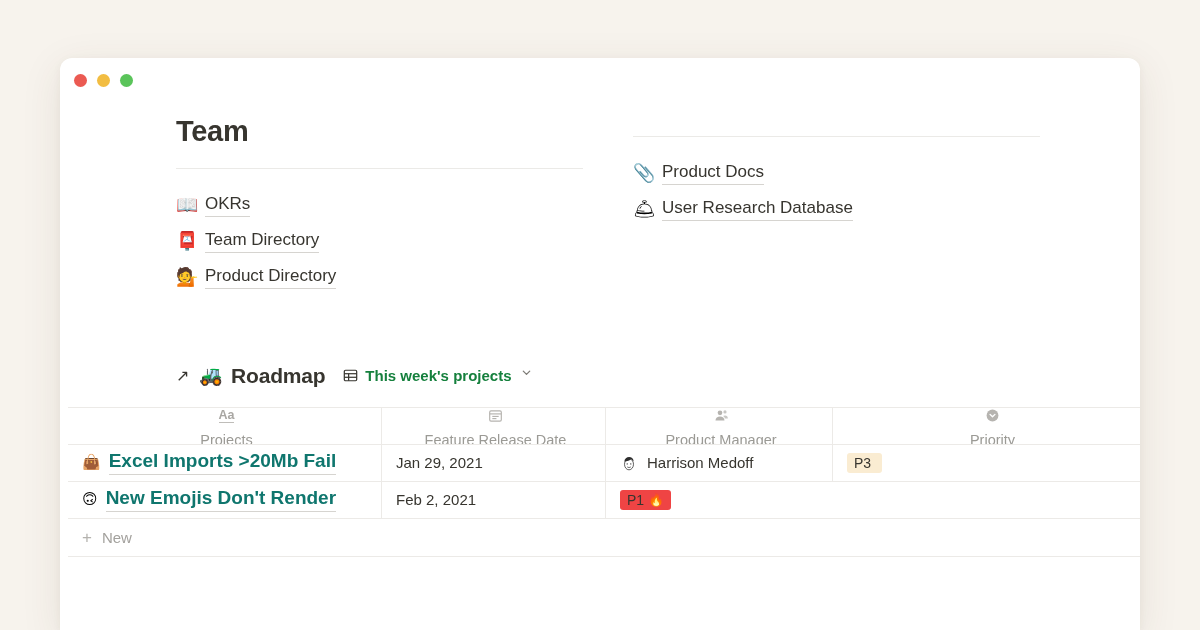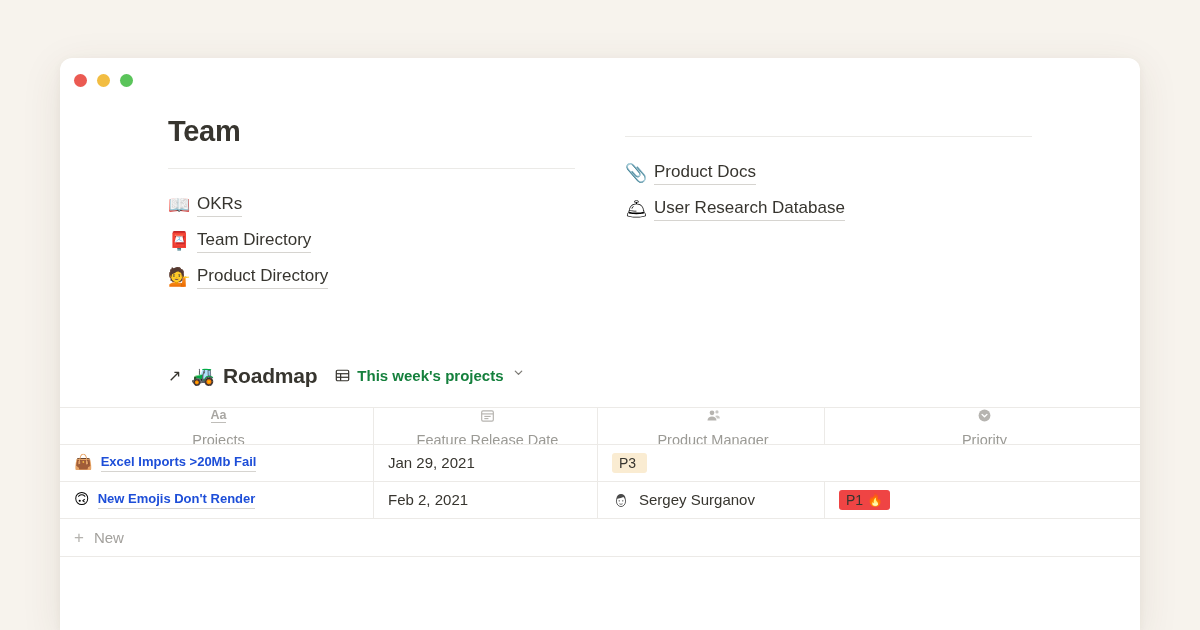--- a/index.html
+++ b/index.html
@@ -39,20 +39,21 @@
     align-items: center;
   }
   .dot { width: 13px; height: 13px; border-radius: 50%; }
 
   
   .content {
     position: absolute;
     left: 0;
     top: 58px;
     width: 1080px;
+    padding-left: 8px;
   }
 
   .columns {
     display: flex;
     padding-left: 108px;
     gap: 50px;
   }
   .col { width: 407px; }
 
   .col-title {
@@ -172,23 +173,23 @@
     line-height: 1.05;
   }
 
   .row-emoji {
     font-size: 15px;
     margin-right: 8px;
     font-family: "DejaVu Sans", sans-serif;
     line-height: 1;
   }
   .row-title {
-    font-size: 13px;
+    font-size: 19px;
     font-weight: bold;
-    color: #1d4ed8;
+    color: #0f766e;
     border-bottom: 1px solid #d6d4d0;
     padding-bottom: 1px;
     line-height: 1.2;
   }
   .date-text { font-size: 15px; color: #37352f; }
 
   .avatar {
     width: 18px; height: 18px;
     flex: 0 0 18px;
     margin-right: 9px;
@@ -352,48 +353,48 @@
       </div>
 
       <div class="trow data">
         <div class="cell c-proj">
           <span class="row-emoji">👜</span>
           <span class="row-title">Excel Imports &gt;20Mb Fail</span>
         </div>
         <div class="cell c-date">
           <span class="date-text">Jan 29, 2021</span>
         </div>
+        <div class="cell c-pm">
+          <span class="avatar">
+            <svg width="18" height="18" viewBox="0 0 20 20">
+              <ellipse cx="10" cy="11.4" rx="5" ry="6.2" fill="#ffffff" stroke="#3a3a3a" stroke-width="0.9"></ellipse>
+              <path d="M4.8 8.4c.4-3.2 2.6-5 5.3-5 2.6 0 4.7 1.6 5.1 4.6-1.3-.7-2.1-1.6-2.6-2.5-1.6 1.5-4.5 2.4-7.8 2.9z" fill="#2e2e2e"></path>
+              <circle cx="8" cy="11" r="0.7" fill="#2e2e2e"></circle>
+              <circle cx="12" cy="11" r="0.7" fill="#2e2e2e"></circle>
+              <path d="M8.4 14.6c.9.6 2.3.6 3.2 0" fill="none" stroke="#2e2e2e" stroke-width="0.8" stroke-linecap="round"></path>
+            </svg>
+          </span>
+          <span class="pm-name">Harrison Medoff</span>
+        </div>
         <div class="cell c-pri">
           <span class="tag" style="background:#faecd2">
             <span>P3</span>
             <span class="fire"></span>
           </span>
         </div>
       </div>
 
       <div class="trow data">
         <div class="cell c-proj">
           <span class="row-emoji">🙃</span>
           <span class="row-title">New Emojis Don't Render</span>
         </div>
         <div class="cell c-date">
           <span class="date-text">Feb 2, 2021</span>
         </div>
-        <div class="cell c-pm">
-          <span class="avatar">
-            <svg width="18" height="18" viewBox="0 0 20 20">
-              <ellipse cx="10" cy="11.2" rx="5.1" ry="6.1" fill="#ffffff" stroke="#3a3a3a" stroke-width="0.9"></ellipse>
-              <path d="M4.9 8.6c.2-3.4 2.5-5.2 5.1-5.2 2.7 0 5 1.9 5.1 5.2-1.2-.5-1.9-1.3-2.3-2.2-1.6 1.3-4.6 1.9-7.9 2.2z" fill="#4a4a4a"></path>
-              <circle cx="8" cy="10.9" r="0.7" fill="#2e2e2e"></circle>
-              <circle cx="12" cy="10.9" r="0.7" fill="#2e2e2e"></circle>
-              <path d="M8.6 14.4c.8.5 2 .5 2.8 0" fill="none" stroke="#2e2e2e" stroke-width="0.8" stroke-linecap="round"></path>
-            </svg>
-          </span>
-          <span class="pm-name">Sergey Surganov</span>
-        </div>
         <div class="cell c-pri">
           <span class="tag" style="background:#ef4444">
             <span>P1</span>
             <span class="fire">🔥</span>
           </span>
         </div>
       </div>
 
       <div class="new-row">
         <span class="plus">+</span>

